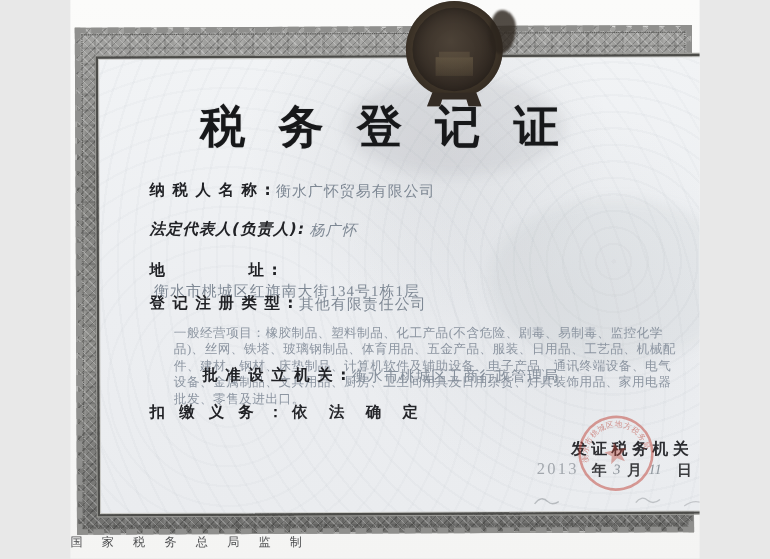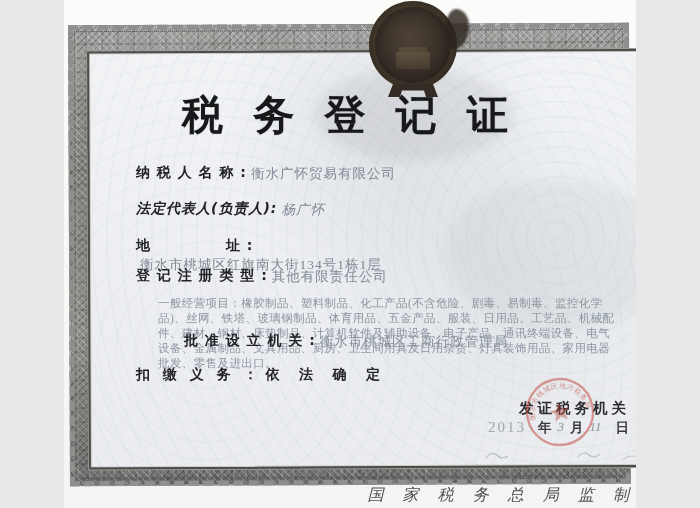--- a/index.html
+++ b/index.html
@@ -96,24 +96,23 @@
   .seal{position:absolute;left:459px;top:375px;width:74px;height:74px;z-index:5;transform:rotate(-12deg);opacity:.85;}
   .dateline{position:absolute;top:419px;left:424px;z-index:3;display:flex;align-items:flex-start;}
   .dt-num{color:#a2a7ad;font-size:15px;letter-spacing:2px;margin-right:12px;}
   .dt-char{font-family:"DejaVu Sans","Liberation Sans",sans-serif;font-weight:bold;font-size:13.5px;color:#3a3b3e;}
   .dt-hand{font-style:italic;color:#8d949b;font-size:13px;margin:0 6px;}
   .dt-gap{width:8px;}
   
   .scribbles{position:absolute;left:418px;top:448px;z-index:3;}
   
   .footer{
-    position:absolute;top:485px;left:0;right:0;text-align:right;z-index:2;
-    font-size:16px;color:#4e4f51;letter-spacing:7px;
+    position:absolute;top:485px;left:0;right:0;text-align:left;z-index:2;
+    font-size:11px;color:#4e4f51;letter-spacing:7px;
     font-family:"DejaVu Sans","Liberation Sans",sans-serif;
-    font-style:italic;
   }
   
   .smudge{position:absolute;border-radius:50%;filter:blur(6px);z-index:2;pointer-events:none;}
   .sm1{left:250px;top:70px;width:200px;height:90px;background:rgba(100,100,105,.10);}
   .sm2{left:380px;top:180px;width:230px;height:150px;background:rgba(120,130,125,.07);}
 </style>
 </head>
 <body>
 
 <div class="page">

